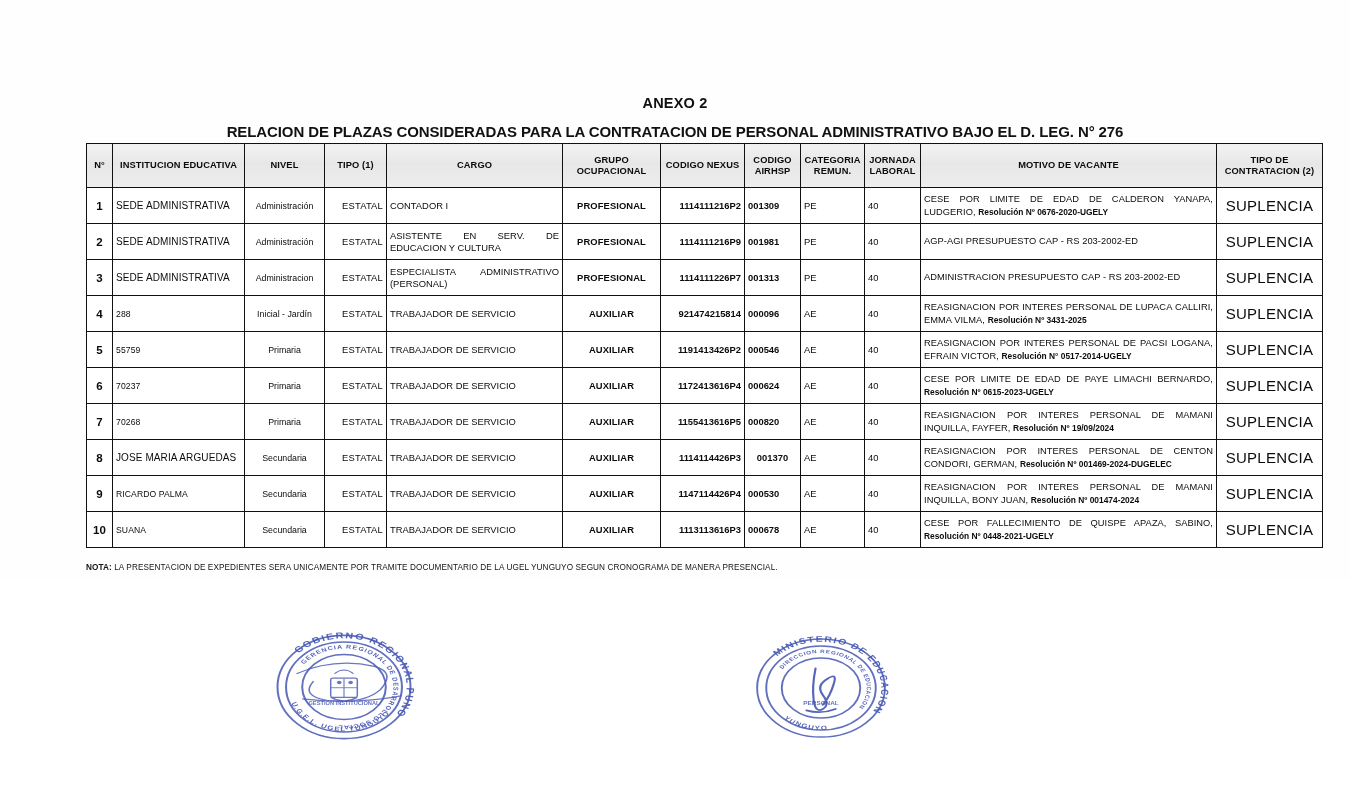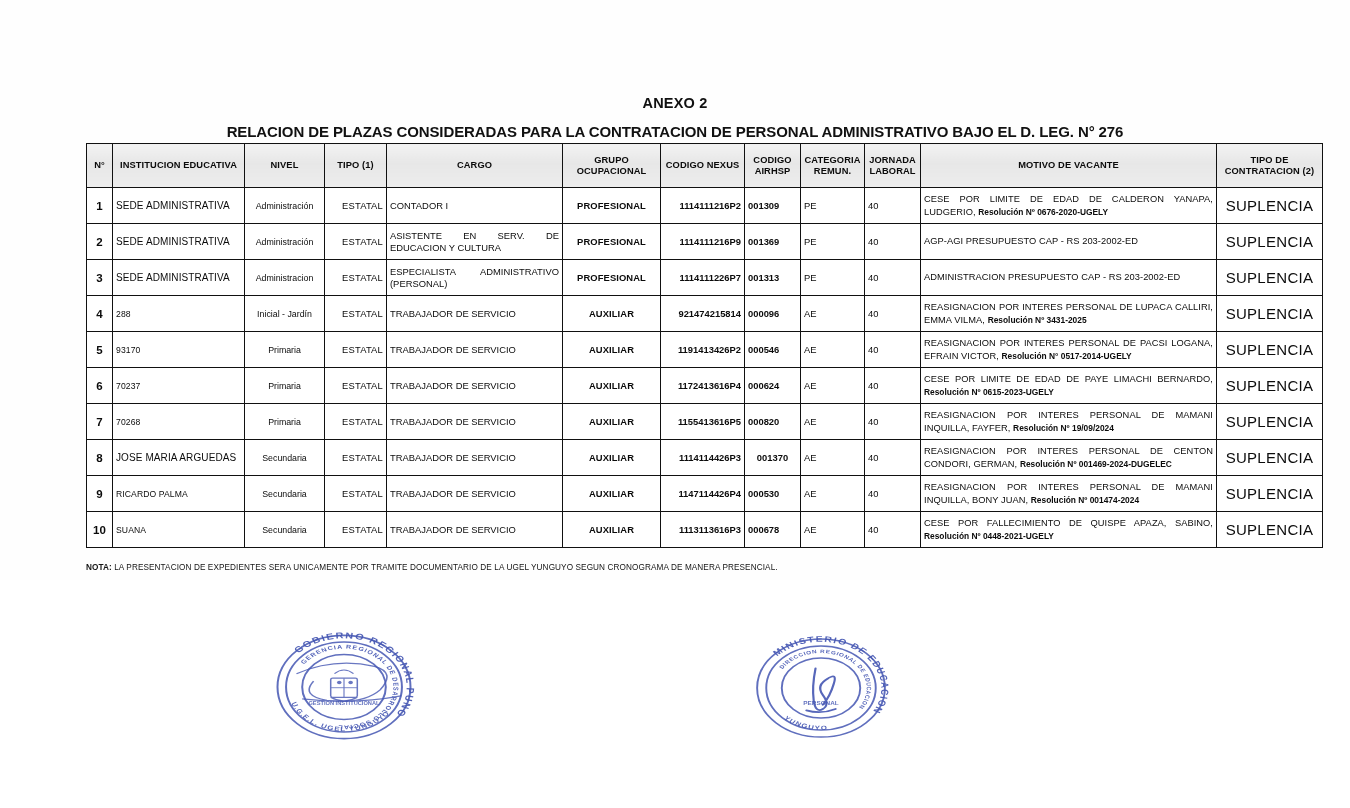--- a/index.html
+++ b/index.html
@@ -248,21 +248,21 @@
             <td class="contra">SUPLENCIA</td>
           </tr>
           <tr>
             <td class="num">2</td>
             <td class="ie">SEDE ADMINISTRATIVA</td>
             <td class="nivel">Administración</td>
             <td class="tipo">ESTATAL</td>
             <td class="cargo">ASISTENTE EN SERV. DE EDUCACION Y CULTURA</td>
             <td class="grupo">PROFESIONAL</td>
             <td class="nexus">1114111216P9</td>
-            <td class="airhsp">001369</td>
+            <td class="airhsp">001981</td>
             <td class="cat">PE</td>
             <td class="jor">40</td>
             <td class="motivo">AGP-AGI PRESUPUESTO CAP - RS  203-2002-ED</td>
             <td class="contra">SUPLENCIA</td>
           </tr>
           <tr>
             <td class="num">3</td>
             <td class="ie">SEDE ADMINISTRATIVA</td>
             <td class="nivel">Administracion</td>
             <td class="tipo">ESTATAL</td>
@@ -284,21 +284,21 @@
             <td class="grupo">AUXILIAR</td>
             <td class="nexus">921474215814</td>
             <td class="airhsp">000096</td>
             <td class="cat">AE</td>
             <td class="jor">40</td>
             <td class="motivo">REASIGNACION POR INTERES PERSONAL DE  LUPACA CALLIRI, EMMA VILMA, <span class="res">Resolución Nº 3431-2025</span></td>
             <td class="contra">SUPLENCIA</td>
           </tr>
           <tr>
             <td class="num">5</td>
-            <td class="ie small">93170</td>
+            <td class="ie small">55759</td>
             <td class="nivel">Primaria</td>
             <td class="tipo">ESTATAL</td>
             <td class="cargo">TRABAJADOR DE SERVICIO</td>
             <td class="grupo">AUXILIAR</td>
             <td class="nexus">1191413426P2</td>
             <td class="airhsp">000546</td>
             <td class="cat">AE</td>
             <td class="jor">40</td>
             <td class="motivo">REASIGNACION POR INTERES PERSONAL DE PACSI LOGANA, EFRAIN VICTOR, <span class="res">Resolución N° 0517-2014-UGELY</span></td>
             <td class="contra">SUPLENCIA</td>

